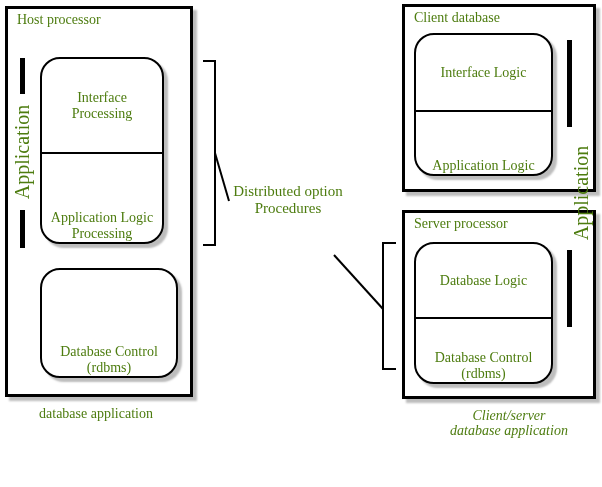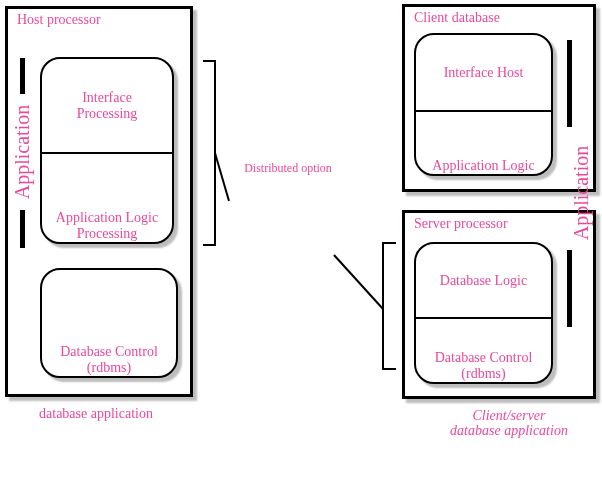--- a/index.html
+++ b/index.html
@@ -1,58 +1,58 @@
 <!DOCTYPE html>
 <html><head>
 <meta charset="utf-8">
 <style>
   html,body { margin:0; padding:0; background:#ffffff; }
   .canvas {
     position:relative; width:602px; height:487px; background:#ffffff;
-    font-family:"Liberation Serif", serif; color:#ec4899; overflow:hidden;
+    font-family:"Liberation Serif", serif; color:#4d7c0f; overflow:hidden;
   }
   svg.overlay { position:absolute; left:0; top:0; width:602px; height:487px; }
 
   .outer-box {
     position:absolute; background:#ffffff; border:3px solid #000;
     box-shadow:4px 4px 2px #bdbdbd; box-sizing:border-box;
   }
   #host-box   { left:5px;   top:6px;   width:188px; height:391px; }
   #client-box { left:402px; top:4px;   width:194px; height:188px; }
   #server-box { left:402px; top:210px; width:194px; height:189px; }
 
   .proc-label { position:absolute; left:9px; top:3px; font-size:14px; white-space:nowrap; }
 
   .unit {
     position:absolute; background:#ffffff; border:2px solid #000; border-radius:20px;
     box-shadow:4px 4px 2px #bdbdbd; box-sizing:border-box;
     display:flex; flex-direction:column; overflow:hidden;
   }
-  #host-unit-top { left:40px;  top:57px;  width:134px; height:187px; }
+  #host-unit-top { left:40px;  top:57px;  width:124px; height:187px; }
   #host-unit-db  { left:40px;  top:268px; width:138px; height:110px; }
   #client-unit   { left:414px; top:33px;  width:139px; height:143px; }
   #server-unit   { left:414px; top:242px; width:139px; height:142px;gap:28px; }
 
   .cell {
     display:flex; flex-direction:column; align-items:center; justify-content:center;
     text-align:center; font-size:14px; line-height:16px; box-sizing:border-box;
   }
   .cell-fill { flex:1 1 auto;justify-content:flex-end; }
   .cell-divided { border-bottom:2px solid #000; }
   #host-unit-top .cell-divided { height:95px; }
   #client-unit   .cell-divided { height:77px; }
   #server-unit   .cell-divided { height:75px; }
 
   .caption { position:absolute; text-align:center; font-size:14px; line-height:15px; }
   #caption-left  { left:15px;  top:406px; width:162px; }
   #caption-right { left:428px; top:408px; width:162px;font-style:italic; }
 
   .annotation-list {
-    position:absolute; left:213px; top:160px; width:150px;
-    text-align:center; font-size:12px; line-height:17px; white-space:nowrap;
+    position:absolute; left:213px; top:183px; width:150px;
+    text-align:center; font-size:15px; line-height:17px; white-space:nowrap;
   }
 
   .vbar { position:absolute; width:5px; background:#000; }
   #bar-left-top     { left:20px;  top:58px;  height:36px; }
   #bar-left-bottom  { left:20px;  top:210px; height:38px; }
   #bar-right-top    { left:567px; top:40px;  height:87px; }
   #bar-right-bottom { left:567px; top:250px; height:77px; }
 
   .vlabel {
     position:absolute; width:120px; height:22px; font-size:20px;
@@ -99,21 +99,21 @@
   <div id="bar-left-top" class="vbar"></div>
   <div id="app-label-left" class="vlabel">Application</div>
   <div id="bar-left-bottom" class="vbar"></div>
 
   <div id="client-box" class="outer-box">
     <div class="proc-label">Client database</div>
   </div>
 
   <div id="client-unit" class="unit">
     <div class="cell cell-divided">
-      <div>Interface Host</div>
+      <div>Interface Logic</div>
     </div>
     <div class="cell cell-fill">
       <div>Application Logic</div>
     </div>
   </div>
 
   <div id="server-box" class="outer-box">
     <div class="proc-label">Server processor</div>
   </div>
 
@@ -126,20 +126,21 @@
       <div>(rdbms)</div>
     </div>
   </div>
 
   <div id="bar-right-top" class="vbar"></div>
   <div id="app-label-right" class="vlabel">Application</div>
   <div id="bar-right-bottom" class="vbar"></div>
 
   <div class="annotation-list">
     <div>Distributed option</div>
+    <div>Procedures</div>
   </div>
 
   <div id="caption-left" class="caption">
     <div>database application</div>
   </div>
 
   <div id="caption-right" class="caption">
     <div>Client/server</div>
     <div>database application</div>
   </div>

